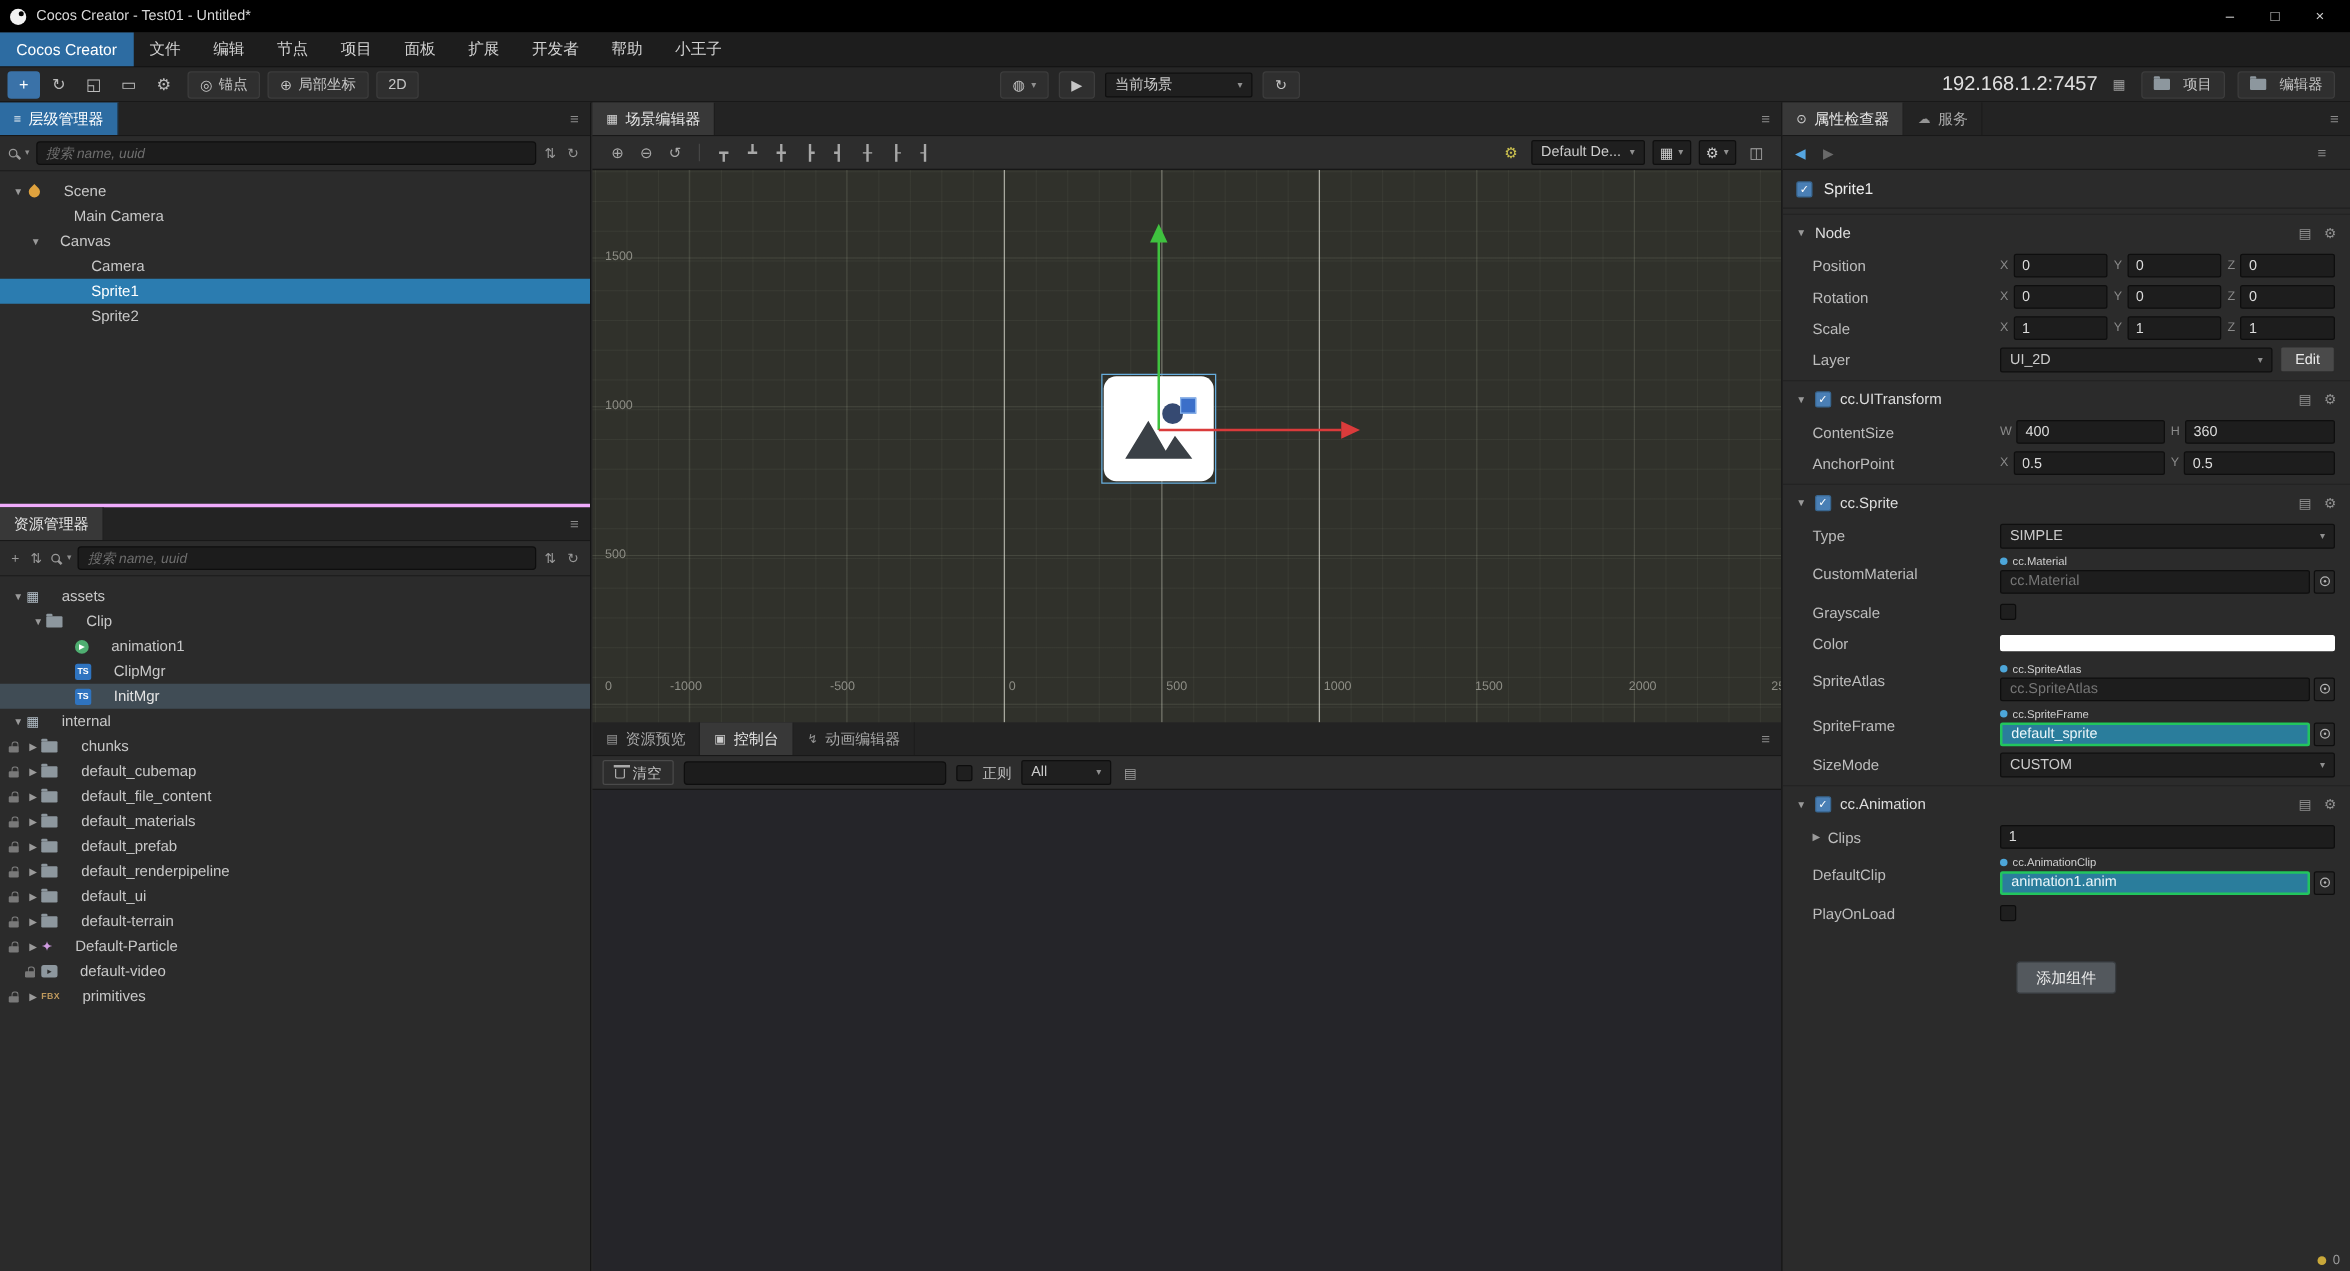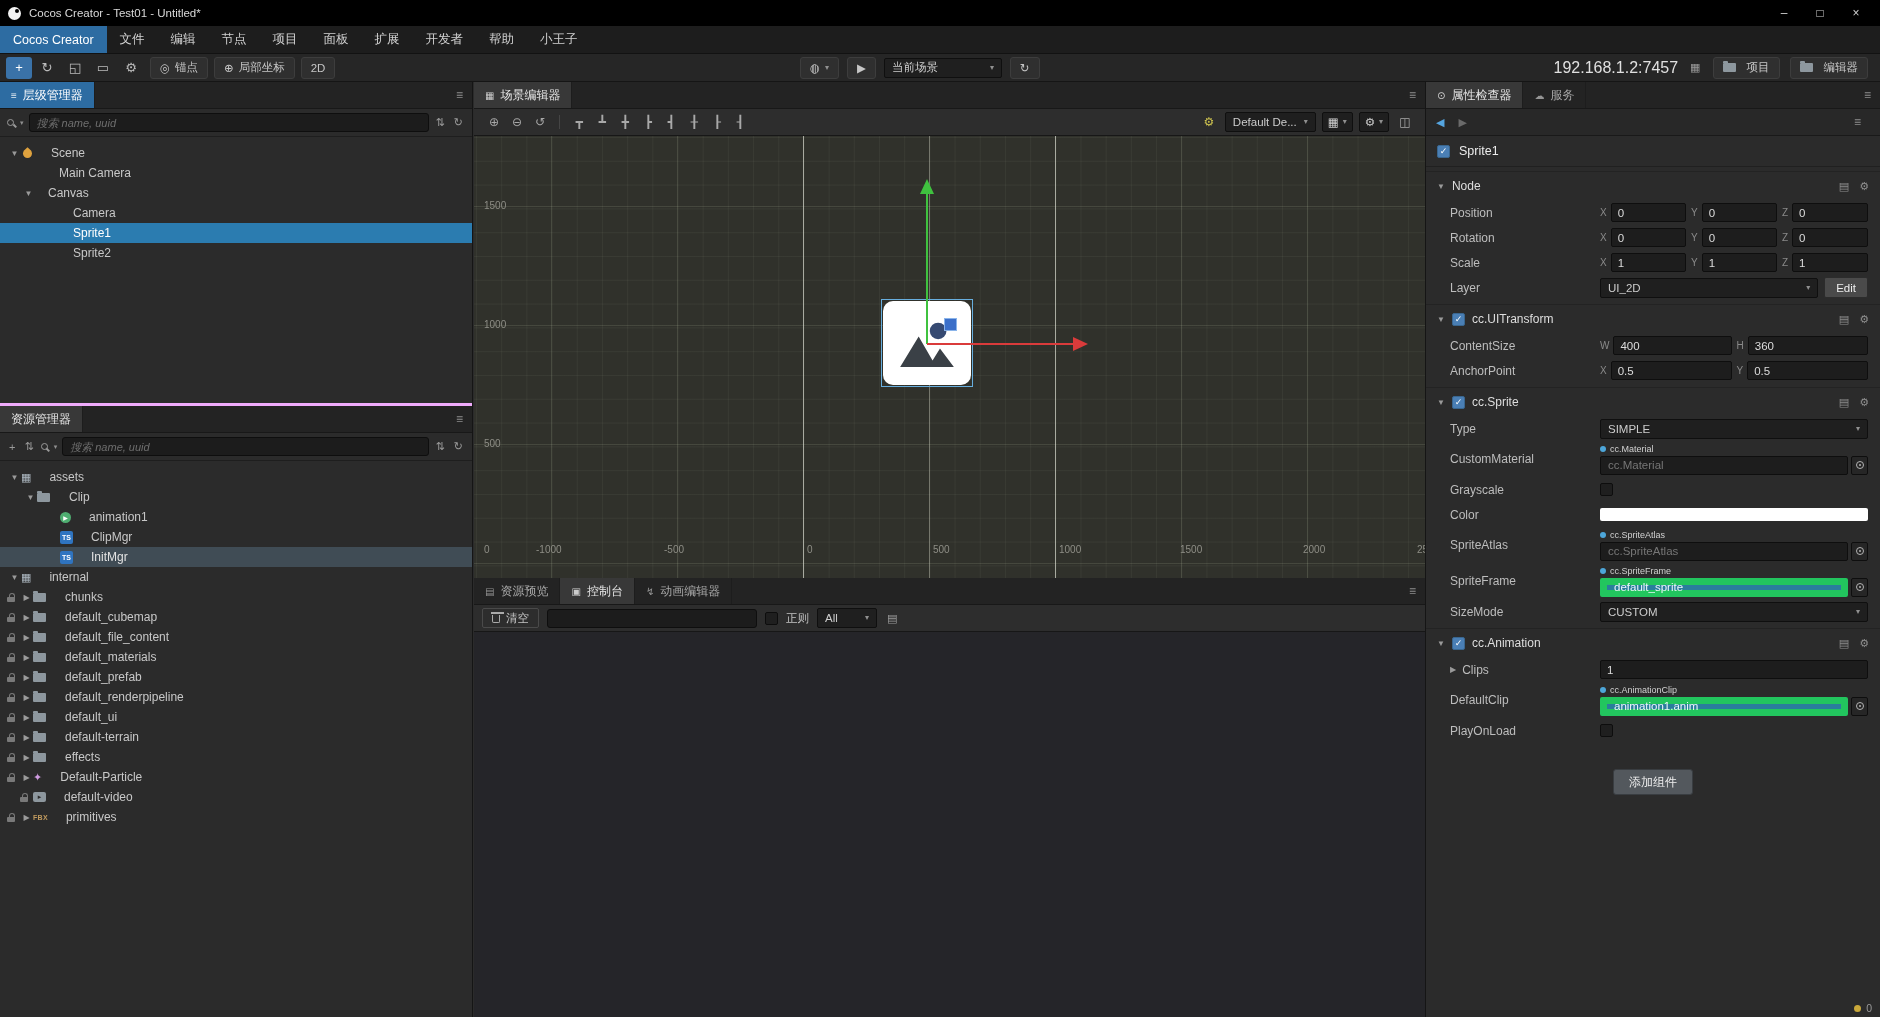--- a/index.html
+++ b/index.html
@@ -106,21 +106,21 @@
   .axis-x-head{position:absolute;left:599px;top:201px;width:0;height:0;border-top:7px solid transparent;border-bottom:7px solid transparent;border-left:15px solid #da3b3b;}
   .xy-handle{position:absolute;left:470px;top:182px;width:13px;height:13px;background:#3b6fc9;border:1px solid #8ab4ea;}
 
   .bottom-tabs{position:absolute;top:496px;left:0;right:0;}
   .console-toolbar{position:absolute;top:523px;left:0;right:0;height:27px;background:#2d2d2d;border-bottom:1px solid #171717;display:flex;align-items:center;gap:8px;padding:0 8px;}
   .btn-sm{height:20px;display:flex;align-items:center;gap:6px;padding:0 9px;background:transparent;border:1px solid #4a4a4a;border-radius:2px;font-size:11.5px;color:#c2c2c2;}
   .trash{width:8px;height:8px;border:1px solid #aaa;border-top:none;border-radius:0 0 2px 2px;position:relative;margin-top:2px;}
   .trash::before{content:'';position:absolute;top:-3px;left:-2.5px;width:13px;height:1.5px;background:#aaa;}
   .console-input{flex:none !important;width:210px;}
   .lbl{font-size:11.5px;color:#c2c2c2;}
-  .dd.sm2{width:60px;}
+  .dd.sm2{width:72px;}
   .console-body{position:absolute;top:550px;left:0;right:0;bottom:0;background:#252529;}
 
   
   .cb{width:13px;height:13px;border-radius:2px;flex:none;display:flex;align-items:center;justify-content:center;}
   .cb.off{background:#1f1f1f;border:1px solid #0d0d0d;}
   .cb.on{background:#4a7fb5;border:1px solid #39668f;color:#fff;font-size:9px;}
   .cb.on::after{content:"✓";}
 
   
   .navrow{height:27px;background:#282828;border-bottom:1px solid #191919;display:flex;align-items:center;gap:14px;padding:0 10px;}
@@ -142,21 +142,21 @@
   .dd.grow{flex:1;}
   .edit-btn{height:21px;padding:0 11px;background:#4a4a4a;border:1px solid #2c2c2c;border-radius:2px;color:#ededed;font-size:11.5px;font-family:inherit;}
   .colorbar{flex:1;height:13px;background:#fff;border-radius:2px;}
   .prow.tall{min-height:36px;}
   .slot{flex:1;display:flex;flex-direction:column;gap:2px;min-width:0;}
   .slot-tag{display:flex;align-items:center;gap:4px;font-size:9px;color:#d2d2d2;}
   .dot{width:6px;height:6px;border-radius:50%;background:#4da6d9;flex:none;}
   .slot-row{display:flex;align-items:center;gap:3px;}
   .slot-field{flex:1;height:19px;display:flex;align-items:center;padding:0 7px;font-size:11.5px;border-radius:2px;min-width:0;}
   .slot-field.empty{background:#1d1d1d;border:1px solid #0e0e0e;color:#767676;}
-  .slot-field.filled{background:#2a7d9c;border:7px solid #22c55e;color:#ebf6fa;}
+  .slot-field.filled{background:#2a7d9c;border:2px solid #22c55e;color:#ebf6fa;}
   .slot-btn{width:17px;height:19px;display:flex;align-items:center;justify-content:center;background:#262626;border:1px solid #0e0e0e;border-radius:2px;flex:none;}
   .target-icon{width:8px;height:8px;border:1px solid #b3b3b3;border-radius:50%;position:relative;}
   .target-icon::after{content:'';position:absolute;left:2px;top:2px;right:2px;bottom:2px;background:#b3b3b3;border-radius:50%;}
   .tri-sm{font-size:8px;color:#9a9a9a;margin-right:6px;}
   .add-btn{display:block;margin:26px auto 0;height:26px;padding:0 15px;background:#53585d;border:1px solid #393d41;border-radius:3px;color:#ededed;font-size:12px;font-family:inherit;}
   .status-corner{position:absolute;right:8px;bottom:3px;display:flex;align-items:center;gap:5px;font-size:10.5px;color:#9a9a9a;}
   .status-dot{width:7px;height:7px;border-radius:50%;background:#c9a83a;}
 </style>
 </head>
 <body>
@@ -371,26 +371,20 @@
           <span class="lock-ic"></span>
           <span class="arr r"></span>
           <span class="folder-icon"></span>
           <span class="tlabel">default_ui</span>
         </div>
         <div class="trow" style="padding-left:7px">
           <span class="lock-ic"></span>
           <span class="arr r"></span>
           <span class="folder-icon"></span>
           <span class="tlabel">default-terrain</span>
-        </div>
-        <div class="trow" style="padding-left:7px">
-          <span class="lock-ic"></span>
-          <span class="arr r"></span>
-          <span class="folder-icon"></span>
-          <span class="tlabel">effects</span>
         </div>
         <div class="trow" style="padding-left:7px">
           <span class="lock-ic"></span>
           <span class="arr r"></span>
           <span class="particle-ic">✦</span>
           <span class="tlabel">Default-Particle</span>
         </div>
         <div class="trow" style="padding-left:20px">
           <span class="lock-ic"></span>
           <span class="video-ic">▸</span>

